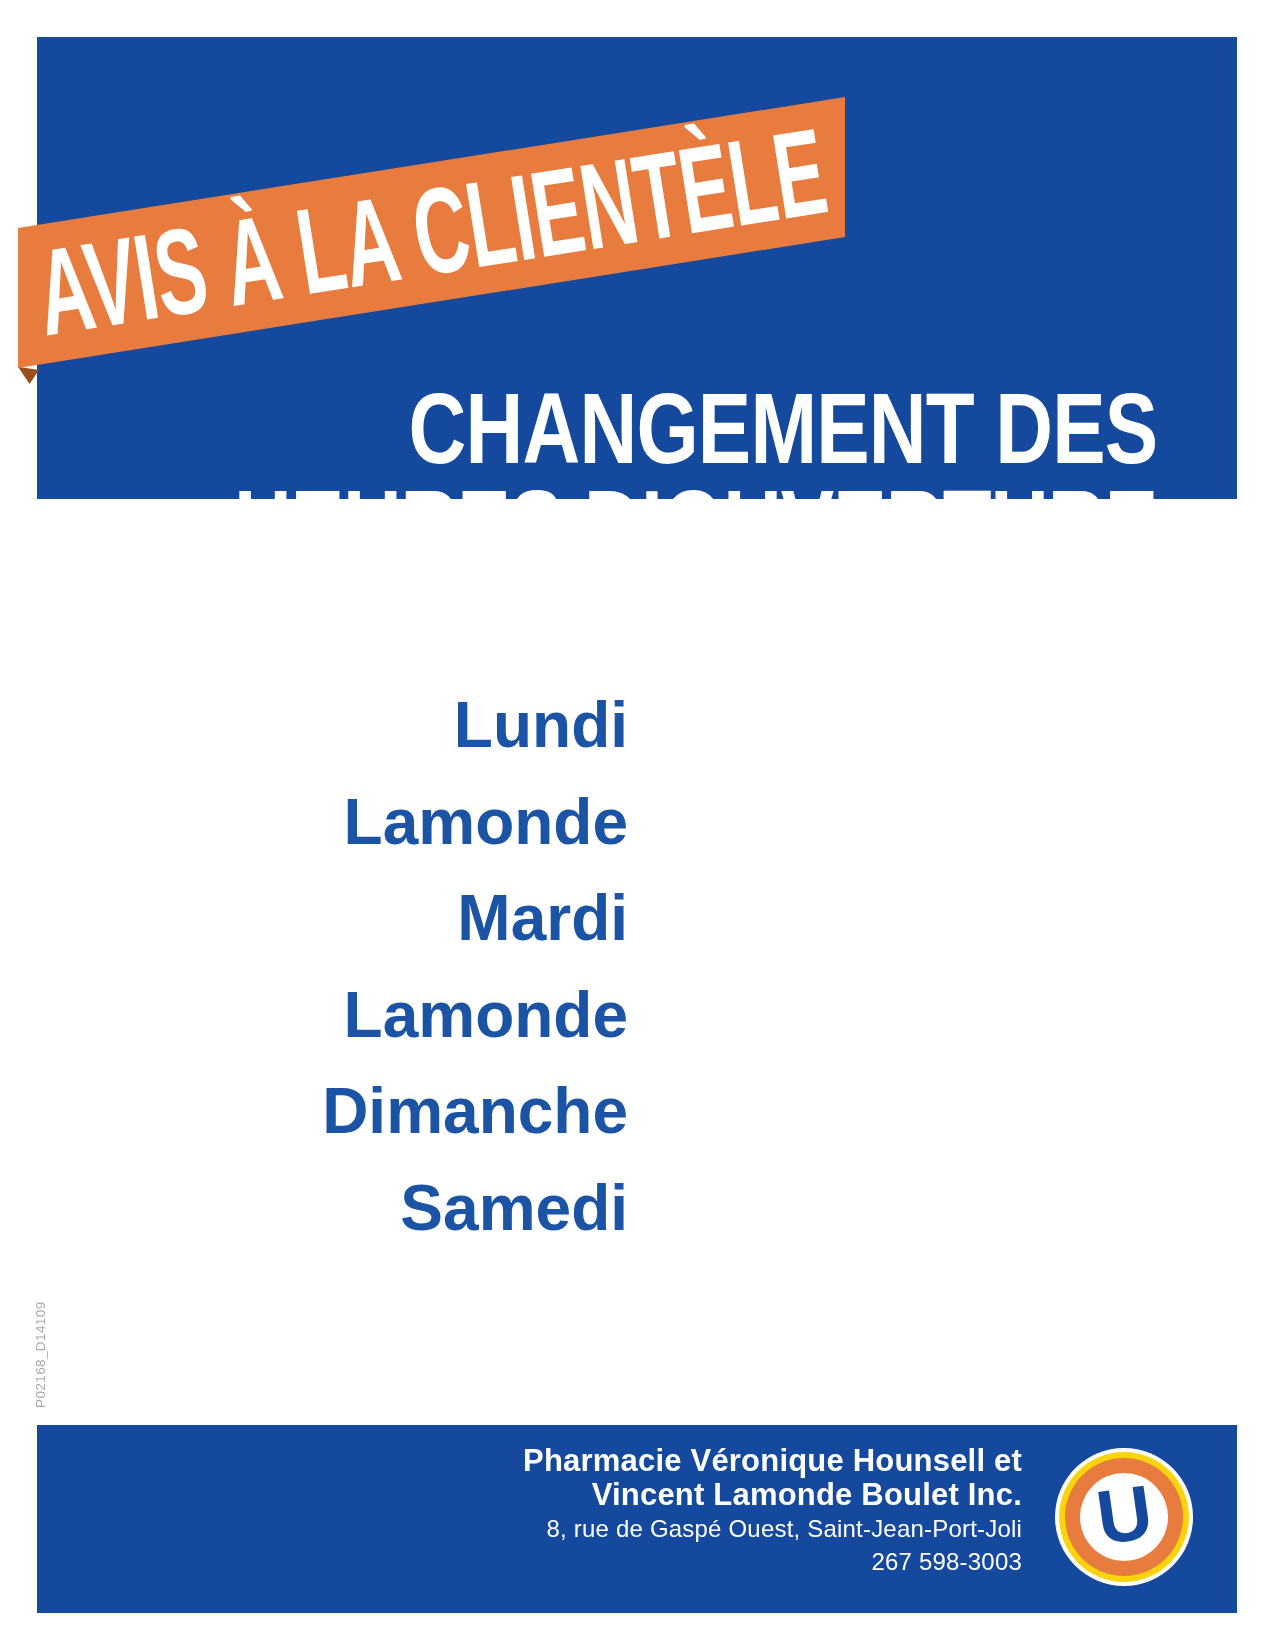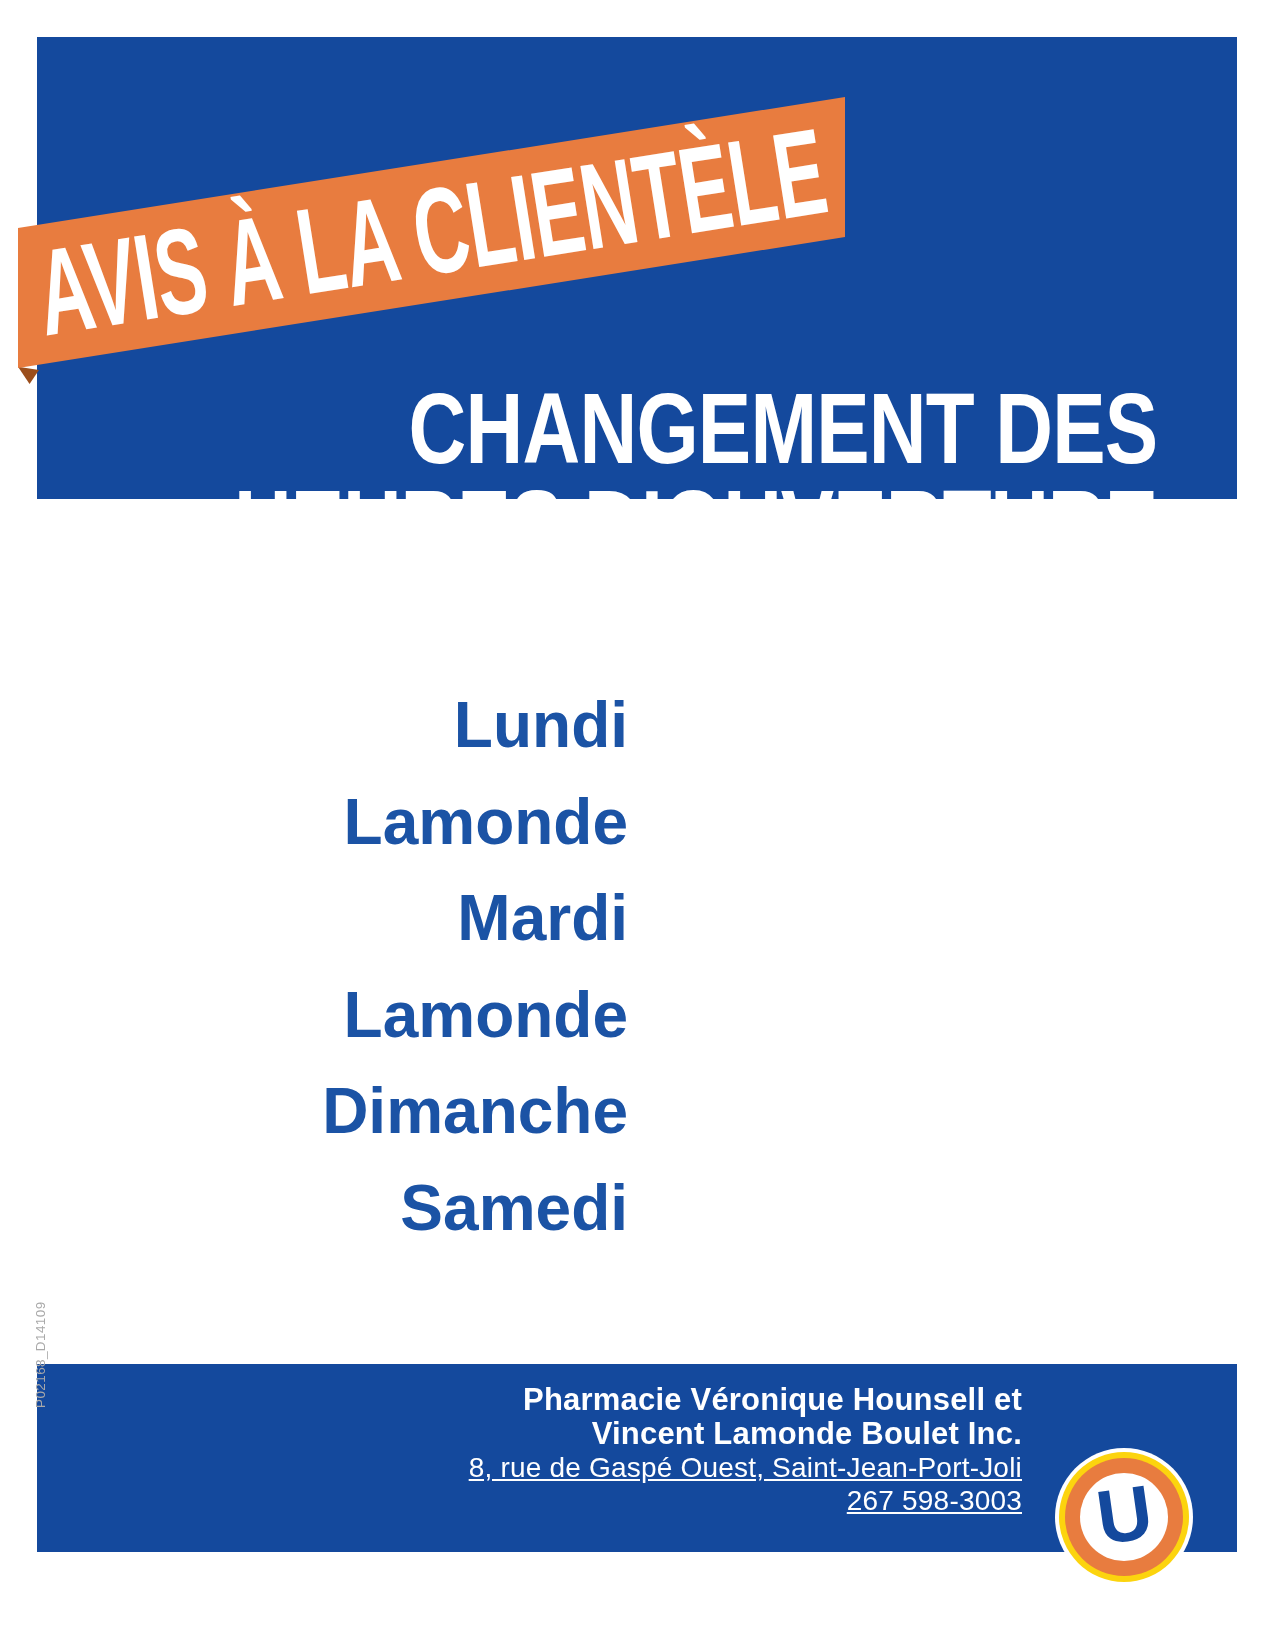--- a/index.html
+++ b/index.html
@@ -55,29 +55,29 @@
 
   
   .days{
     position:absolute;right:647px;top:677px;text-align:right;
     color:var(--text_blue);font-weight:700;font-size:64px;
   }
   .day{line-height:96.5px;white-space:nowrap;}
 
   
   .footer-block{
-    position:absolute;left:37px;top:1364px;width:1200px;height:188px;
+    position:absolute;left:37px;top:1425px;width:1200px;height:188px;
     background:var(--brand_blue);
   }
   .footer-text{
     position:absolute;right:215px;top:19px;text-align:right;color:#fff;
     white-space:nowrap;
   }
   .ft-bold{font-size:31px;font-weight:700;line-height:34px;letter-spacing:0.2px;}
-  .ft-reg{font-size:28px;font-weight:400;line-height:33px;letter-spacing:0.2px;text-decoration:underline;}
+  .ft-reg{font-size:24px;font-weight:400;line-height:33px;letter-spacing:0.2px;}
 
   
   .logo{
     position:absolute;left:1055px;top:1448px;width:138px;height:138px;
     border-radius:50%;background:#fff;
   }
   .logo .ring-yellow{
     position:absolute;inset:4px;border-radius:50%;background:var(--yellow);
   }
   .logo .ring-orange{

